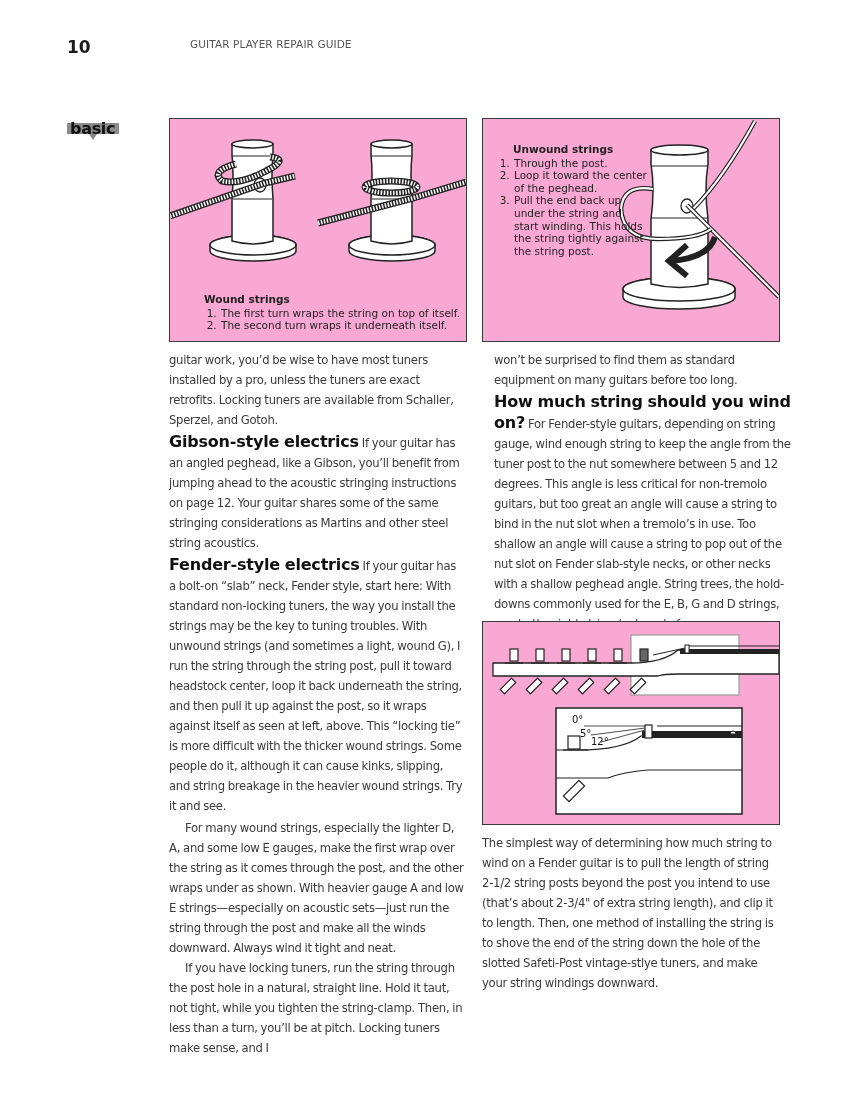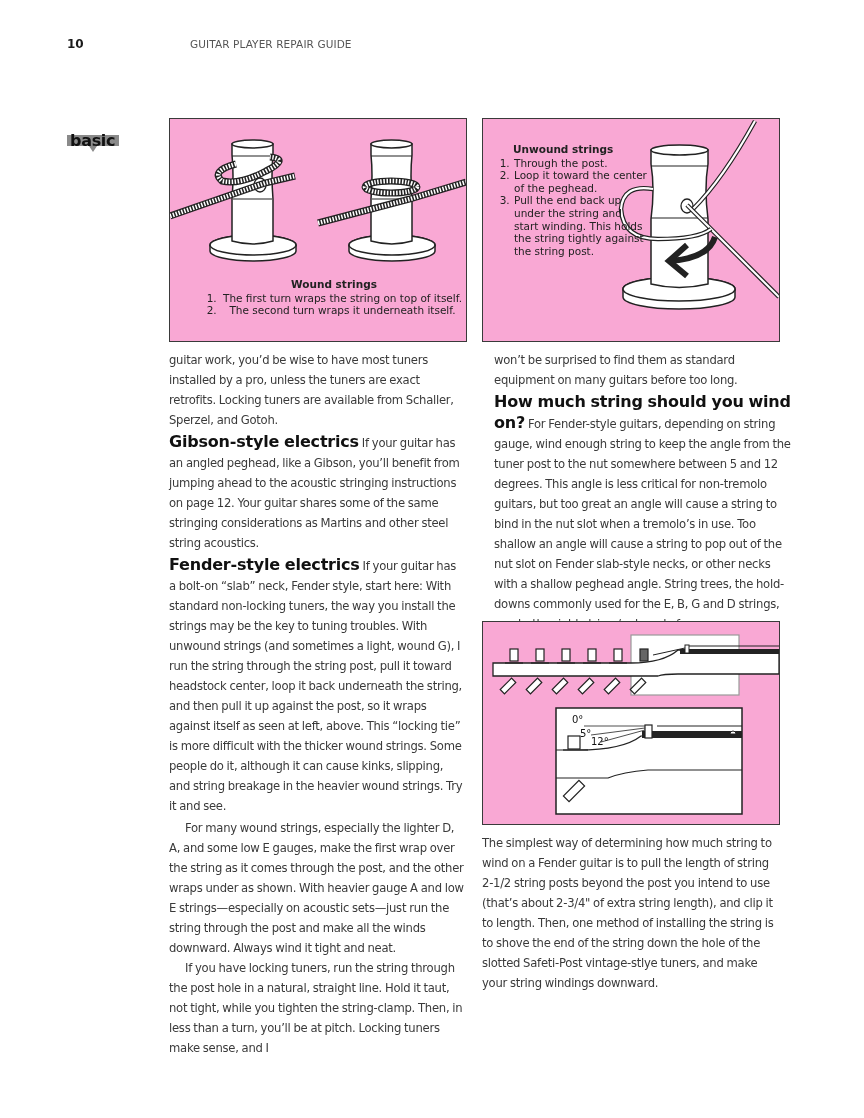--- a/index.html
+++ b/index.html
@@ -1,32 +1,32 @@
 <!DOCTYPE html>
 <html><head>
 <meta charset="utf-8">
 <style>
   html, body { margin: 0; padding: 0; background: #ffffff; }
   body { width: 864px; height: 1118px; position: relative; overflow: hidden;
          font-family: "DejaVu Sans", sans-serif; color: #2a2a2a; }
-  .page-number { position: absolute; left: 67px; top: 37px; font-size: 12px; font-weight: bold; color: #1a1a1a; }
+  .page-number { position: absolute; left: 67px; top: 37px; font-size: 17px; font-weight: bold; color: #1a1a1a; }
   .running-head { position: absolute; left: 170px; top: 38px; font-size: 10.5px; color: #555; letter-spacing: 0.1px; margin-left: 20px; }
-  .badge { position: absolute; left: 67px; top: 118px; width: 36px; height: 24px; margin-top: 12px; }
+  .badge { position: absolute; left: 67px; top: 118px; width: 36px; height: 24px; }
   .badge svg { position: absolute; left: 0; top: 0; }
   .badge-label { position: absolute; left: 3px; top: 1px; font-size: 16px; font-weight: bold; color: #111; letter-spacing: -0.3px; }
   .figure { position: absolute; background: #f9a8d4; border: 1.5px solid #3a3a3a; box-sizing: border-box; }
   .fig-wound { left: 169px; top: 118px; width: 298px; height: 224px; }
   .fig-unwound { left: 482px; top: 118px; width: 298px; height: 224px; }
   .fig-neck { left: 482px; top: 621px; width: 298px; height: 204px; }
   .figure svg.art { position: absolute; left: 0; top: 0; }
   .caption { position: absolute; font-size: 10.5px; line-height: 12.6px; color: #222; }
   .caption .cap-title { font-weight: bold; }
   .caption ol { margin: 1px 0 0 0; padding-left: 16px; }
   .caption li { padding-left: 1px; }
-  .cap-wound { left: 34px; top: 159px; width: 260px; text-align: center; }
+  .cap-wound { left: 34px; top: 174px; width: 260px; }
   .cap-unwound { left: 14px; top: 24px; width: 150px; }
   .col { position: absolute; font-size: 11.6px; line-height: 20px; color: #3a3a3a; letter-spacing: -0.25px; word-spacing: -0.5px; }
   .col-left { left: 169px; top: 350px; width: 296px; }
   .col-right { left: 494px; top: 350px; width: 298px; }
   .col-right-bottom { left: 482px; top: 833px; width: 298px; }
   .col p { margin: 0 0 2px 0; }
   .col p.indent { text-indent: 16px; margin-bottom: 0; }
   .col .head { font-weight: bold; color: #111; font-size: 16px; letter-spacing: -0.2px; }
   .deg { font-size: 10px; fill: #111; font-family: "DejaVu Sans", sans-serif; }
 </style>

